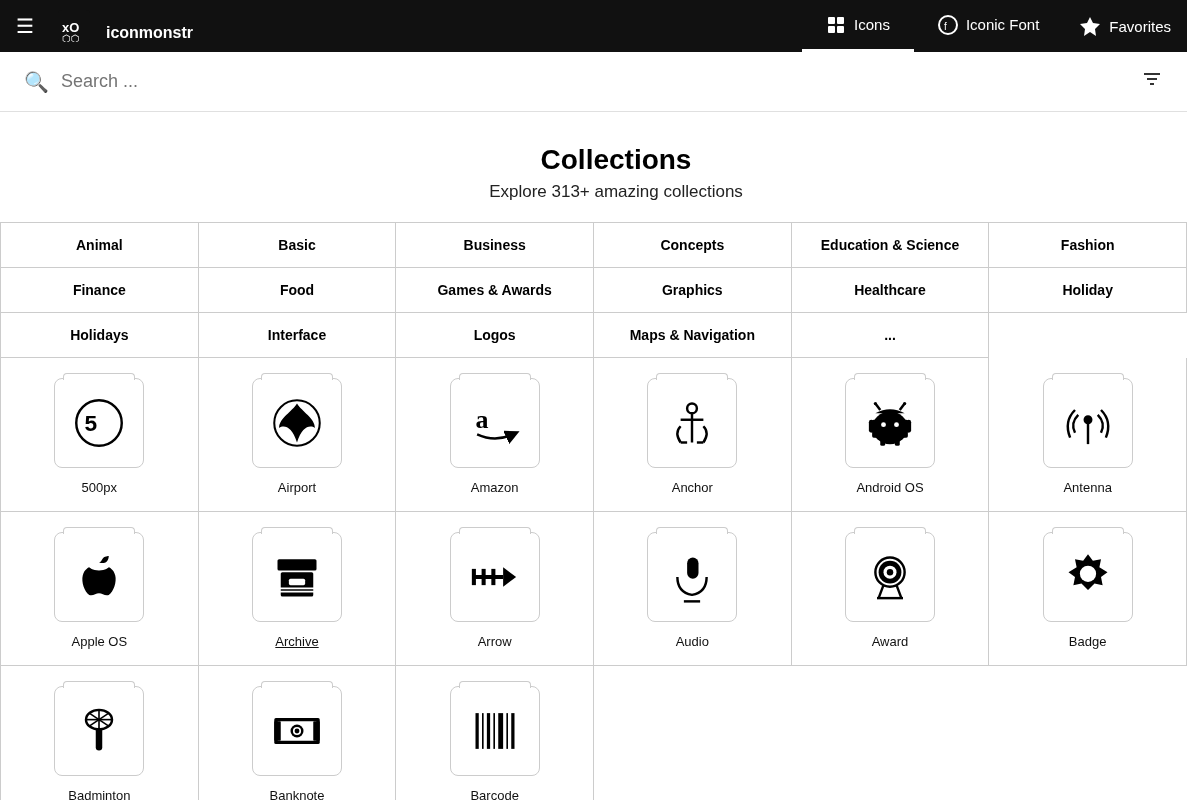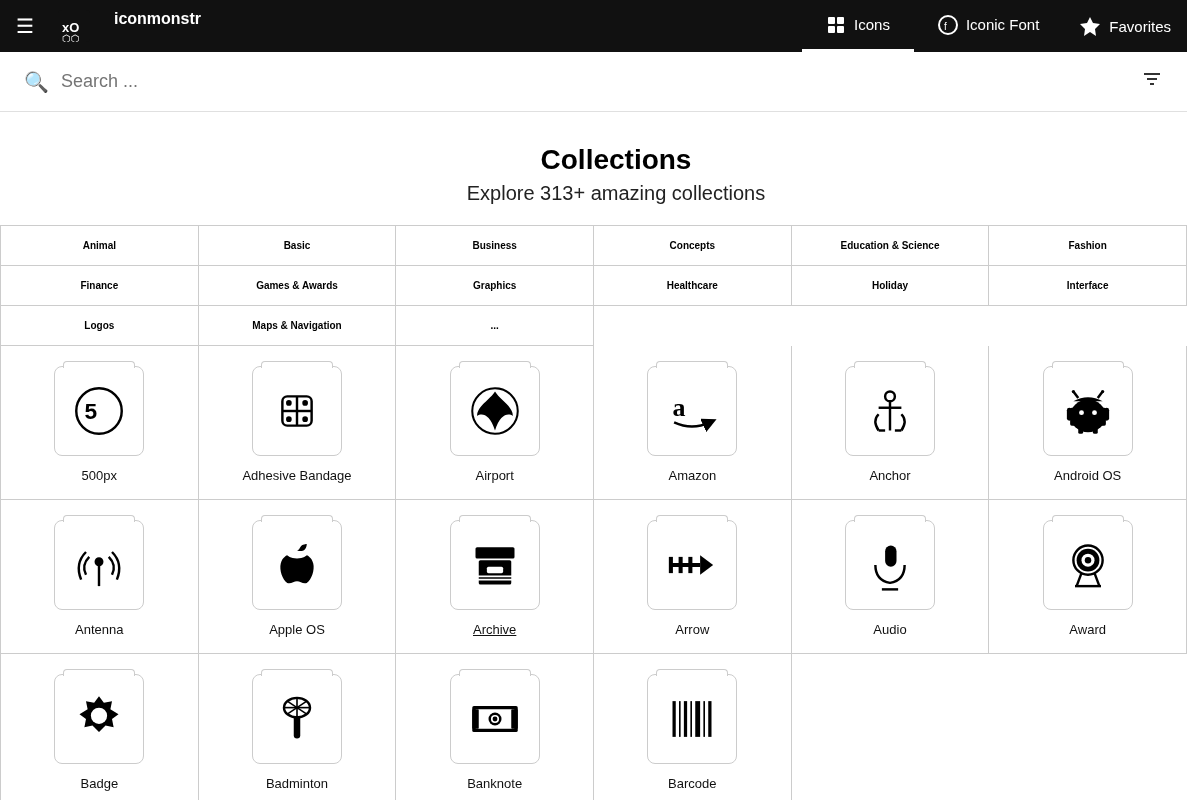--- a/index.html
+++ b/index.html
@@ -9,22 +9,22 @@
     .header {
       background: #111;
       display: flex;
       align-items: center;
       height: 52px;
       padding: 0 16px;
       gap: 16px;
     }
     .header-logo {
       display: flex;
-      align-items: flex-start;
-      gap: 24px;
+      align-items: flex-end;
+      gap: 16px;
       color: #fff;
       text-decoration: none;
       flex: 1;
     }
     .header-logo-icon {
       width: 32px; height: 32px;
       display: flex; align-items: center; justify-content: center;
     }
     .header-logo-text {
       color: #fff;
@@ -86,39 +86,39 @@
       text-align: center;
       padding: 32px 16px 20px;
       margin-left: 45px;
     }
     .collections-header h1 {
       font-size: 28px;
       font-weight: 700;
       margin-bottom: 6px;
     }
     .collections-header p {
-      font-size: 20px;
+      font-size: 17px;
       color: #222;
       font-weight: 400;
     }
 
     
     .category-grid {
       display: grid;
       grid-template-columns: repeat(6, 1fr);
       border-top: 1px solid #ccc;
       border-left: 1px solid #ccc;
     }
     .category-cell {
       border-right: 1px solid #ccc;
       border-bottom: 1px solid #ccc;
       padding: 14px 8px;
       text-align: center;
       font-weight: 700;
-      font-size: 10px;
+      font-size: 14px;
       cursor: pointer;
     }
 
     
     .icon-grid {
       display: grid;
       grid-template-columns: repeat(6, 1fr);
       border-left: 1px solid #ccc;
     }
     .icon-cell {
@@ -223,53 +223,41 @@
 </div>
 
 <div class="category-grid" id="category-grid">
     <div class="category-cell">Animal</div>
     <div class="category-cell">Basic</div>
     <div class="category-cell">Business</div>
     <div class="category-cell">Concepts</div>
     <div class="category-cell">Education &amp; Science</div>
     <div class="category-cell">Fashion</div>
     <div class="category-cell">Finance</div>
+    <div class="category-cell">Food</div>
     <div class="category-cell">Games &amp; Awards</div>
     <div class="category-cell">Graphics</div>
     <div class="category-cell">Healthcare</div>
     <div class="category-cell">Holiday</div>
+    <div class="category-cell">Holidays</div>
     <div class="category-cell">Interface</div>
     <div class="category-cell">Logos</div>
     <div class="category-cell">Maps &amp; Navigation</div>
     <div class="category-cell">...</div>
   </div>
 
 <div class="icon-grid" id="icon-grid">
     <div class="icon-cell">
       <div class="icon-box">
         <svg viewBox="0 0 64 64" fill="black">
           <circle cx="32" cy="32" r="28" stroke="black" stroke-width="3" fill="none"></circle>
           <text x="14" y="42" font-size="28" font-weight="bold" fill="black">5</text>
         </svg>
       </div>
       <span class="icon-label">500px</span>
-    </div>
-    <div class="icon-cell">
-      <div class="icon-box">
-        <svg viewBox="0 0 64 64" fill="none" stroke="black" stroke-width="3">
-          <rect x="14" y="14" width="36" height="36" rx="6" fill="white" stroke="black" stroke-width="3"></rect>
-          <line x1="14" y1="32" x2="50" y2="32" stroke="black" stroke-width="3"></line>
-          <line x1="32" y1="14" x2="32" y2="50" stroke="black" stroke-width="3"></line>
-          <circle cx="22" cy="22" r="2" fill="black"></circle>
-          <circle cx="42" cy="22" r="2" fill="black"></circle>
-          <circle cx="22" cy="42" r="2" fill="black"></circle>
-          <circle cx="42" cy="42" r="2" fill="black"></circle>
-        </svg>
-      </div>
-      <span class="icon-label">Adhesive Bandage</span>
     </div>
     <div class="icon-cell">
       <div class="icon-box">
         <svg viewBox="0 0 64 64" fill="black">
           <circle cx="32" cy="32" r="28" stroke="black" stroke-width="2.5" fill="none"></circle>
           <path d="M32 8 C26 18 10 26 10 38 C16 34 26 36 32 56 C38 36 48 34 54 38 C54 26 38 18 32 8Z" fill="black"></path>
         </svg>
       </div>
       <span class="icon-label">Airport</span>
     </div>

